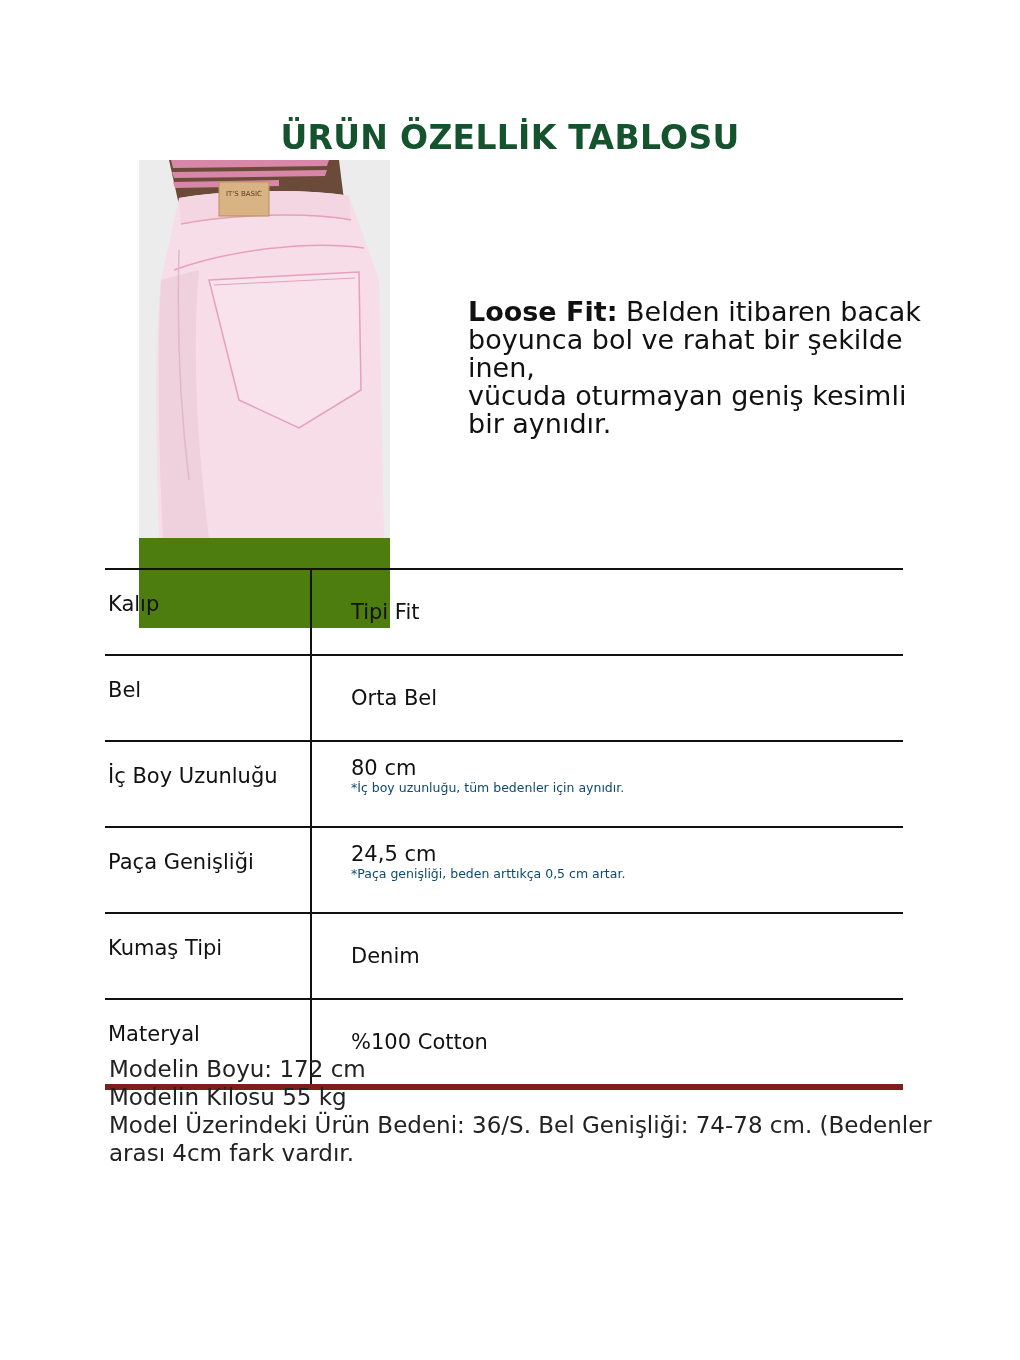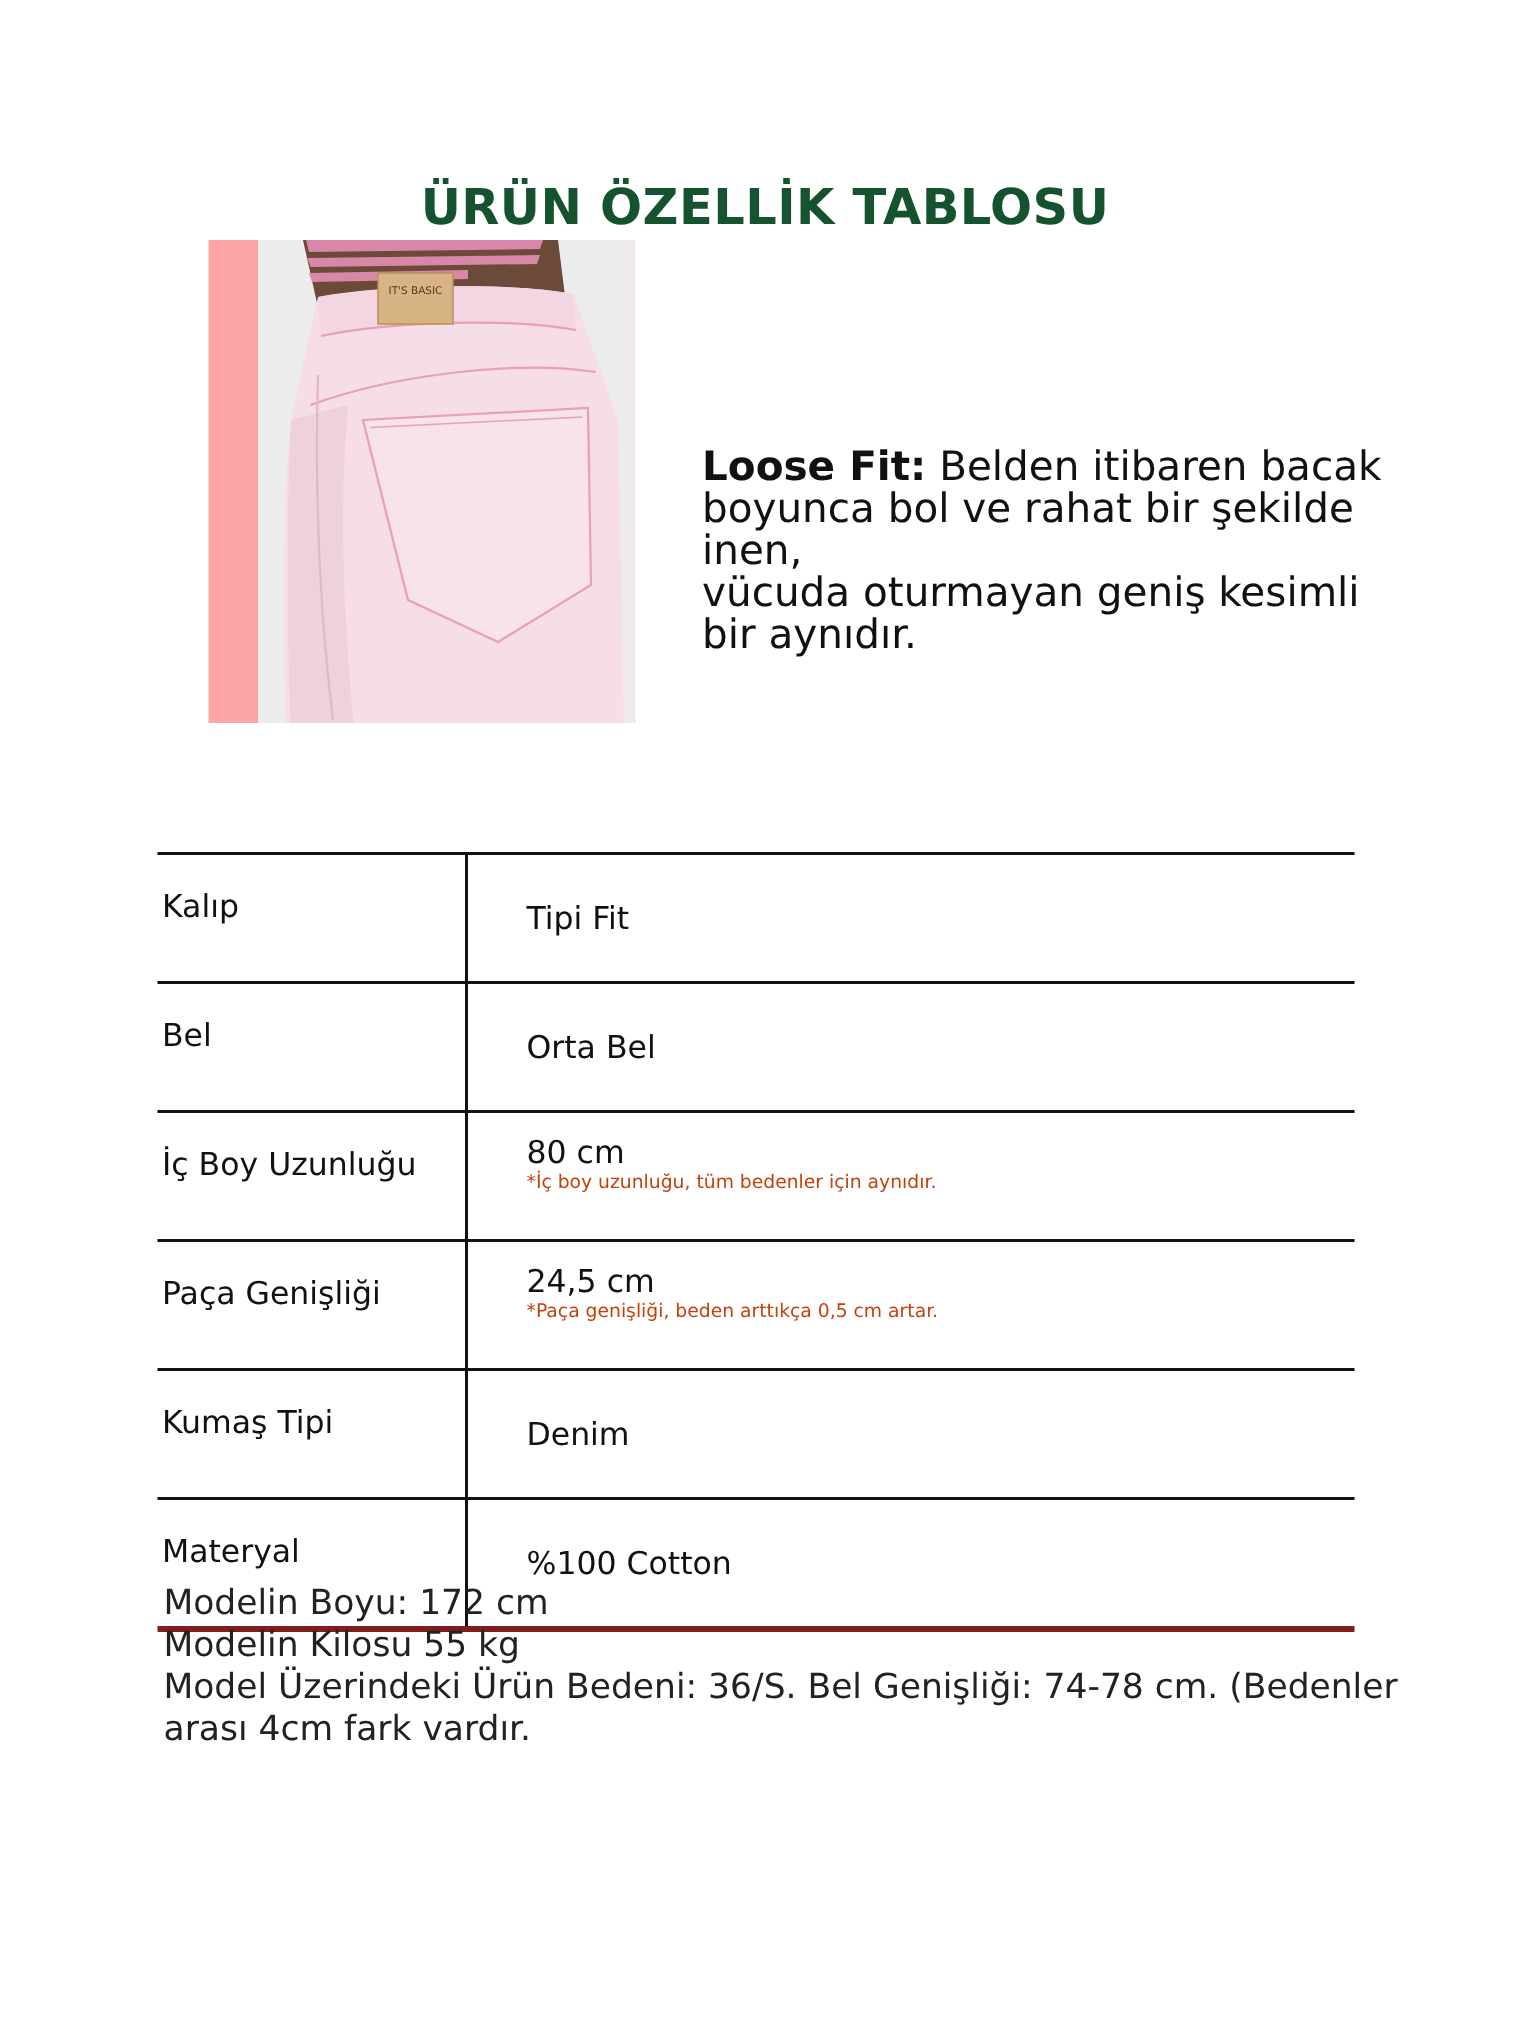--- a/index.html
+++ b/index.html
@@ -1,28 +1,28 @@
 <!DOCTYPE html>
 <html><head>
   <meta charset="utf-8">
   <style>
     html, body { margin: 0; padding: 0; background: #ffffff; }
     body { width: 1020px; height: 1360px; position: relative; overflow: hidden; font-family: "DejaVu Sans", sans-serif; color: #111; }
     .title { position: absolute; left: 0; width: 1020px; top: 96px; text-align: center; font-weight: bold; font-size: 33px; letter-spacing: 0.3px; color: #14532d; }
-    .photo { position: absolute; left: 139px; top: 160px; width: 251px; height: 322px; background: #fca5a5; overflow: hidden; padding-left: 33px; }
+    .photo { position: absolute; left: 139px; top: 160px; width: 251px; height: 468px; background: #4d7c0f; overflow: hidden; }
     .photo svg { display: block; }
     .desc { position: absolute; left: 468px; top: 298px; width: 470px; font-size: 27px; line-height: 28px; color: #111; }
     .desc b { font-weight: bold; }
     .spec-table { position: absolute; left: 105px; top: 568px; width: 798px; border-collapse: collapse; }
     .spec-table td { height: 68px; padding: 0; border-top: 2px solid #111; vertical-align: middle; }
-    .spec-table tr:last-child td { border-bottom: 4px solid #7f1d1d; }
+    .spec-table tr:last-child td { border-bottom: 6px solid #7f1d1d; }
     .spec-table td.lbl { width: 202px; border-right: 2px solid #111; font-weight: normal; font-size: 21px; padding-left: 3px; padding-bottom: 16px; }
     .spec-table td.val { padding-left: 39px; font-size: 21px; }
     .val .main { display: block; line-height: 24px; }
-    .val .note { display: block; font-size: 12.5px; line-height: 16px; color: #c2410c; }
+    .val .note { display: block; font-size: 12.5px; line-height: 16px; color: #0c4a6e; }
     .val.has-note { vertical-align: top; padding-top: 14px; }
     .model-info { position: absolute; left: 109px; top: 1055px; width: 820px; font-size: 23px; line-height: 28px; color: #222; }
     .model-info div { white-space: nowrap; }
   </style>
 </head>
 <body>
 
 <h1 class="title">ÜRÜN ÖZELLİK TABLOSU</h1>
 
 <div class="photo">

